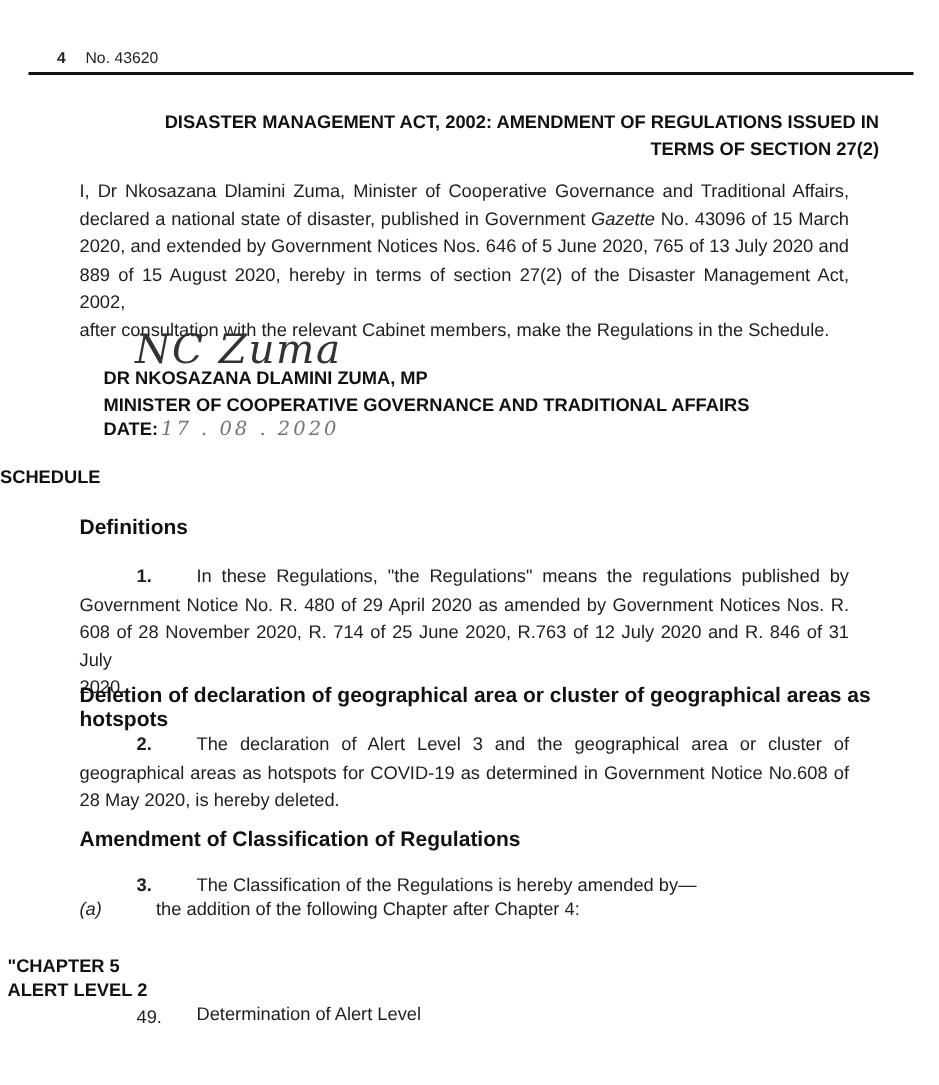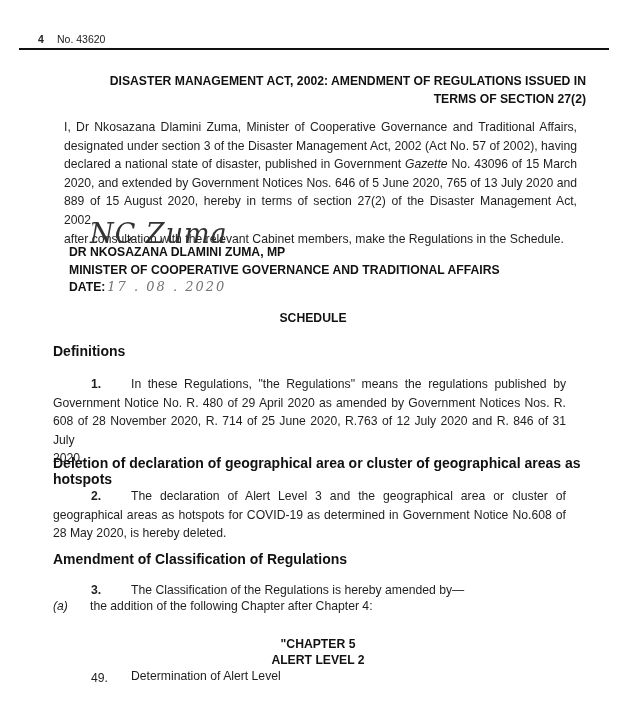--- a/index.html
+++ b/index.html
@@ -7,46 +7,45 @@
       width: 626px; height: 723px; overflow: hidden; position: relative;
       font-family: "Liberation Sans", sans-serif; color: #1a1a1a;
     }
     .hdr { position: absolute; top: 33px; left: 0; width: 626px; height: 14px; font-size: 10.5px; color: #222; }
     .hdr .pg { position: absolute; left: 38px; font-weight: bold; }
     .hdr .no { position: absolute; left: 57px; }
     .hdr .gz { position: absolute; left: 203px; }
     .rule { position: absolute; top: 48px; left: 19px; width: 590px; height: 2px; background: #111; }
     .title { position: absolute; top: 72px; left: 40px; width: 546px; text-align: right; font-weight: bold; font-size: 12.2px; line-height: 18px; color: #111; }
     .block { position: absolute; left: 53px; width: 513px; font-size: 12.2px; line-height: 18.6px; text-align: justify; color: #1e1e1e; }
-    .para { position: absolute; top: 118px; margin-left: 11px; }
+    .para { position: absolute; top: 118px; }
     .sig { position: absolute; top: 218px; left: 90px; font-family: "DejaVu Serif", serif; font-style: italic; font-size: 27px; color: #333; letter-spacing: 1px; }
     .signame { position: absolute; left: 53px; font-weight: bold; font-size: 12.2px; color: #111; margin-left: 16px; }
     .date-val { font-family: "DejaVu Serif", serif; font-style: italic; font-weight: normal; font-size: 13px; color: #737373; letter-spacing: 2px; margin-left: 2px; }
-    .center-bold { position: absolute; left: 0; width: 626px; text-align: center; font-weight: bold; font-size: 12.2px; color: #111; }
+    .center-bold { position: absolute; left: 0; width: 626px; font-weight: bold; font-size: 12.2px; color: #111; }
     .heading { position: absolute; left: 53px; font-weight: bold; font-size: 14px; color: #111; }
     .num { font-weight: bold; display: inline-block; width: 66px; padding-left: 36px; box-sizing: content-box; }
     .line { position: absolute; font-size: 12.2px; color: #1e1e1e; }
   </style>
 </head>
 <body>
 
 <div class="hdr">
   <span class="pg">4</span>
   <span class="no">No. 43620</span>
 </div>
 <div class="rule"></div>
 
 <div class="title">
   <div>DISASTER MANAGEMENT ACT, 2002: AMENDMENT OF REGULATIONS ISSUED IN</div>
   <div>TERMS OF SECTION 27(2)</div>
 </div>
 
 <div class="block para">
   <div style="text-align-last:justify">I, Dr Nkosazana Dlamini Zuma, Minister of Cooperative Governance and Traditional Affairs,</div>
-  <div style="text-align-last:justify">designated under section 3 of the Disaster Management Act, 2002 (Act No. 57 of 2002), having</div>
   <div style="text-align-last:justify">declared a national state of disaster, published in Government <i>Gazette</i> No. 43096 of 15 March</div>
   <div style="text-align-last:justify">2020, and extended by Government Notices Nos. 646 of 5 June 2020, 765 of 13 July 2020 and</div>
   <div style="text-align-last:justify">889 of 15 August 2020, hereby in terms of section 27(2) of the Disaster Management Act, 2002,</div>
   <div>after consultation with the relevant Cabinet members, make the Regulations in the Schedule.</div>
 </div>
 
 <div class="sig">NC Zuma</div>
 <div class="signame" style="top:245px">DR NKOSAZANA DLAMINI ZUMA, MP</div>
 <div class="signame" style="top:263px">MINISTER OF COOPERATIVE GOVERNANCE AND TRADITIONAL AFFAIRS</div>
 <div class="signame" style="top:279px">
@@ -67,19 +66,19 @@
 <div class="block" style="top:487px">
   <div style="text-align-last:justify"><span class="num" style="padding-left:38px;width:40px">2.</span><span>The declaration of Alert Level 3 and the geographical area or cluster of</span></div>
   <div style="text-align-last:justify">geographical areas as hotspots for COVID-19 as determined in Government Notice No.608 of</div>
   <div>28 May 2020, is hereby deleted.</div>
 </div>
 
 <div class="heading" style="top:551px">Amendment of Classification of Regulations</div>
 <div class="line" style="top:583px;left:91px;font-weight:bold">3.</div>
 <div class="line" style="top:583px;left:131px">The Classification of the Regulations is hereby amended by—</div>
 <div class="line" style="top:599px;left:53px;font-style:italic">(a)</div>
-<div class="line" style="top:599px;left:90px">the addition of the following Chapter after Chapter 4:</div>
+<div class="line" style="top:599px;left:104px">the addition of the following Chapter after Chapter 4:</div>
 
 <div class="center-bold" style="top:637px;left:5px">"CHAPTER 5</div>
 <div class="center-bold" style="top:653px;left:5px">ALERT LEVEL 2</div>
 
 <div class="line" style="top:671px;left:91px">49.</div>
 <div class="line" style="top:669px;left:131px">Determination of Alert Level</div>
 
 </body></html>

